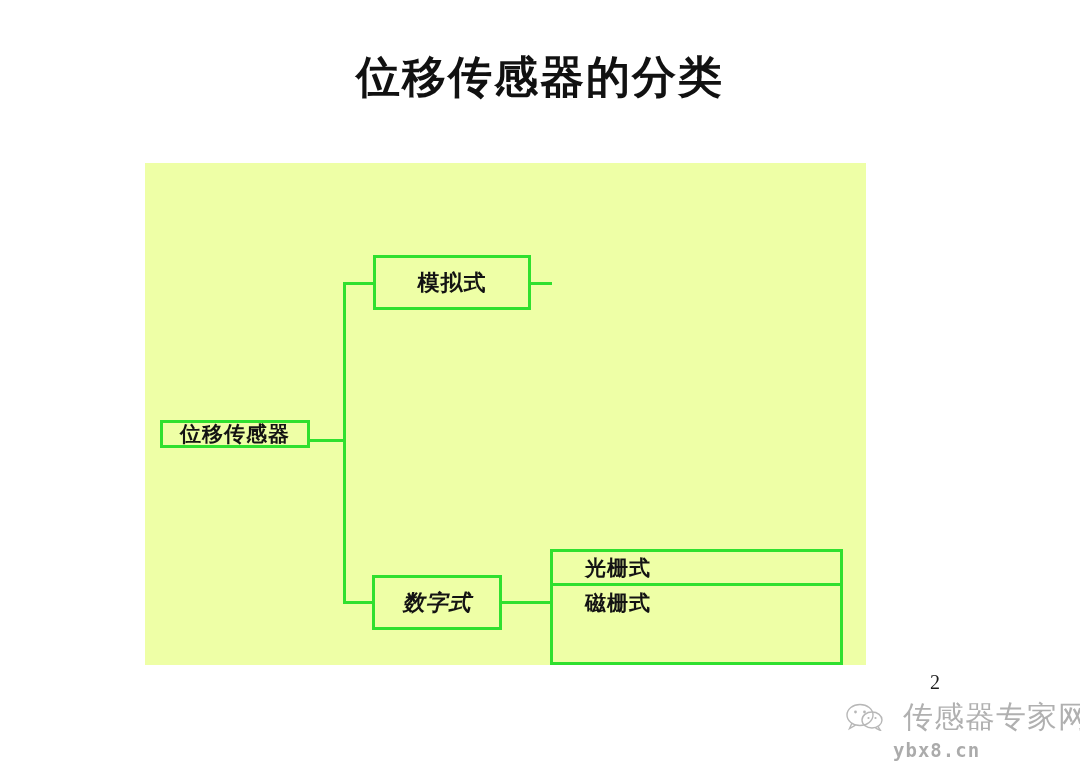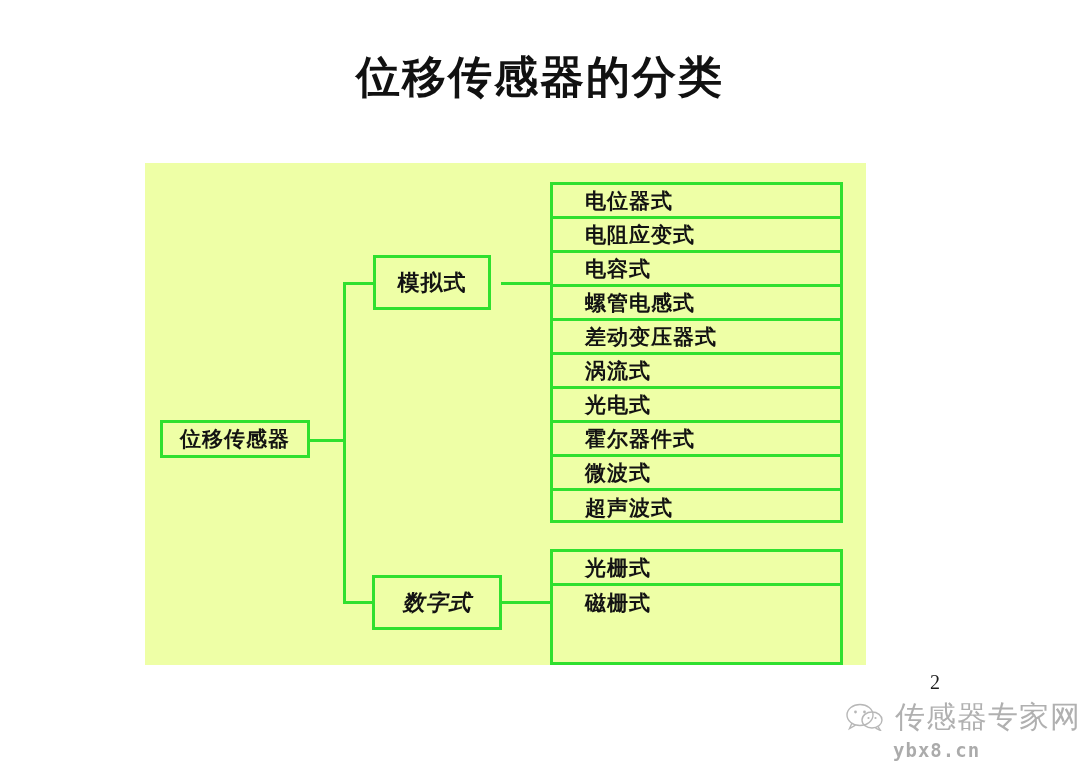--- a/index.html
+++ b/index.html
@@ -53,30 +53,30 @@
     font-size: 22px;
     letter-spacing: 1px;
   }
   .node-box.centered { justify-content: center; }
 
   
   #node-root {
     left: 15px;
     top: 257px;
     width: 150px;
-    height: 38px;
+    height: 28px;
     font-size: 21px;
     justify-content: center;
   }
 
   
   #node-analog {
     left: 228px;
     top: 92px;
-    width: 118px;
+    width: 158px;
     height: 55px;
   }
   #node-digital {
     left: 227px;
     top: 412px;
     width: 130px;
     height: 55px;
     font-style: italic;
   }
 
@@ -146,21 +146,21 @@
     position: absolute;
     left: 845px;
     top: 697px;
     width: 230px;
     height: 58px;
     opacity: 0.42;
   }
   #watermark-row {
     display: flex;
     align-items: center;
-    gap: 10px;
+    gap: 18px;
   }
   #wechat-icon { flex: 0 0 auto; }
   #watermark-name {
     font-size: 30px;
     color: #444444;
     letter-spacing: 1px;
     font-family: "Liberation Serif", "DejaVu Serif", serif;
     white-space: nowrap;
   }
   #watermark-url {
@@ -188,32 +188,20 @@
   <div class="conn" id="conn-trunk-digital"></div>
   <div class="conn" id="conn-analog-list"></div>
   <div class="conn" id="conn-digital-list"></div>
 
   <div class="node-box" id="node-root">位移传感器</div>
 
   <div class="node-box centered" id="node-analog">模拟式</div>
 
   <div class="node-box centered" id="node-digital">数字式</div>
 
-  <div class="list-box" id="list-analog">
-    <div class="list-row">电位器式</div>
-    <div class="list-row">电阻应变式</div>
-    <div class="list-row">电容式</div>
-    <div class="list-row">螺管电感式</div>
-    <div class="list-row">差动变压器式</div>
-    <div class="list-row">涡流式</div>
-    <div class="list-row">光电式</div>
-    <div class="list-row">霍尔器件式</div>
-    <div class="list-row">微波式</div>
-    <div class="list-row">超声波式</div>
-  </div>
 
   <div class="list-box" id="list-digital">
     <div class="list-row">光栅式</div>
     <div class="list-row">磁栅式</div>
   </div>
 
 </div>
 
 <div id="page-number">2</div>
 

